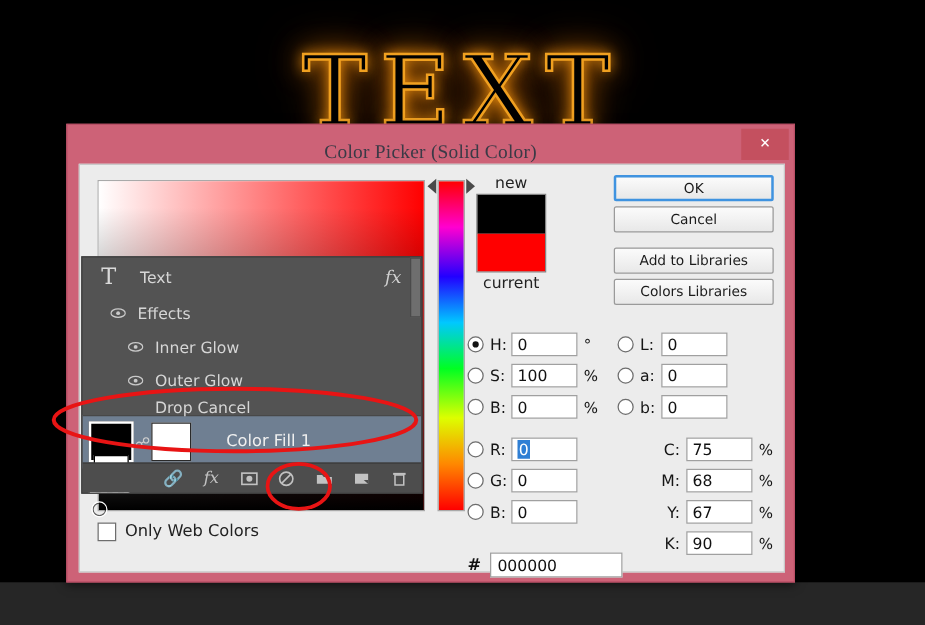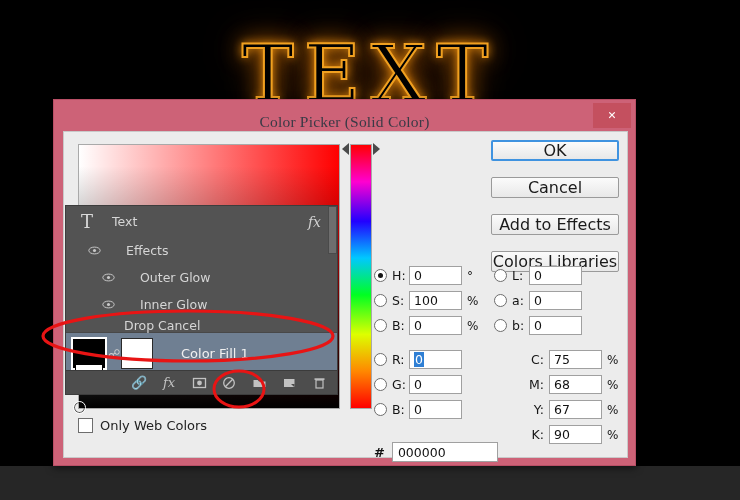--- a/index.html
+++ b/index.html
@@ -105,24 +105,24 @@
   #preview-box{
     width:56px; height:63px; margin:2px auto 0;
     border:1px solid #848484;
   }
   #preview-new{ height:50%; background:#000; }
   #preview-cur{ height:50%; background:#ff0000; }
 
   
   #btn-col{ position:absolute; left:427px; top:8px; width:128px; }
   .dlg-btn{
-    width:128px; height:21px; margin-bottom:16px;
+    width:128px; height:21px; margin-bottom:4px;
     background:linear-gradient(#fbfbfb,#e8e8e8);
     border:1px solid #9a9a9a; border-radius:2px;
-    font-size:16px; color:#1a1a1a; cursor:pointer;
+    font-size:11px; color:#1a1a1a; cursor:pointer;
     display:flex; align-items:center; justify-content:center;
   }
   .dlg-btn.primary{ border:2px solid #3f93e0; }
   #btn-swatches{ margin-top:12px; }
 
   
   #numbers{ position:absolute; left:310px; top:131px; width:255px; }
   .nrow{ display:flex; align-items:center; height:25px; }
   .radio{
     width:13px; height:13px; border-radius:50%;
@@ -181,21 +181,21 @@
     font-family:"DejaVu Serif","Liberation Serif",serif;
     font-style:italic; font-size:14px; color:#d0d0d0;
   }
   .eye{
     width:13px; height:13px; flex:none;
     display:flex; align-items:center; justify-content:center;
   }
   .eye svg{ width:13px; height:9px; }
   .indent1{ padding-left:22px; }
   .indent2{ padding-left:36px; }
-  .efxname{ margin-left:25px; }
+  .efxname{ margin-left:9px; }
 
   #row-fill{
     background:#6f7f92; height:43px; padding-left:5px;
     border-top:1px solid #484848; border-bottom:1px solid #484848;
   }
   .thumb-sel{
     width:36px; height:33px; background:#000;
     border:2px solid #fff; position:relative; flex:none;
   }
   .thumb-sel::after{
@@ -267,25 +267,33 @@
 
     <div class="hue-arrow" id="hue-arrow-l"></div>
     <div id="hue-slider"></div>
     <div class="hue-arrow" id="hue-arrow-r"></div>
 
     <div id="webcolors-row">
       <div id="webcolors-box"></div>
       <span id="webcolors-label">Only Web Colors</span>
     </div>
 
+    <div id="preview-wrap">
+      <div class="preview-cap">new</div>
+      <div id="preview-box">
+        <div id="preview-new"></div>
+        <div id="preview-cur"></div>
+      </div>
+      <div class="preview-cap">current</div>
+    </div>
 
     <div id="btn-col">
       <div class="dlg-btn primary">OK</div>
       <div class="dlg-btn">Cancel</div>
-      <div class="dlg-btn" id="btn-swatches">Add to Effects</div>
+      <div class="dlg-btn" id="btn-swatches">Add to Libraries</div>
       <div class="dlg-btn">Colors Libraries</div>
     </div>
 
     <div id="numbers">
 
       <div class="nrow">
         <div class="grp-left">
           <div class="radio on"></div>
           <span class="nlabel">H:</span>
           <div class="nfield">0</div>
@@ -405,31 +413,31 @@
     <span class="efxname">Effects</span>
   </div>
 
   <div class="lrow indent2">
     <span class="eye">
       <svg viewBox="0 0 16 10">
           <ellipse cx="8" cy="5" rx="7" ry="4.2" fill="none" stroke="#c9c9c9" stroke-width="1.2"></ellipse>
           <circle cx="8" cy="5" r="1.9" fill="#c9c9c9"></circle>
         </svg>
     </span>
-    <span class="efxname">Outer Glow</span>
+    <span class="efxname">Inner Glow</span>
   </div>
 
   <div class="lrow indent2">
     <span class="eye">
       <svg viewBox="0 0 16 10">
           <ellipse cx="8" cy="5" rx="7" ry="4.2" fill="none" stroke="#c9c9c9" stroke-width="1.2"></ellipse>
           <circle cx="8" cy="5" r="1.9" fill="#c9c9c9"></circle>
         </svg>
     </span>
-    <span class="efxname">Inner Glow</span>
+    <span class="efxname">Outer Glow</span>
   </div>
 
   <div class="lrow indent2" style="height:14px">
     <span class="efxname" style="margin-left:22px">Drop Cancel</span>
   </div>
 
   <div class="lrow" id="row-fill">
     <span class="thumb-sel"></span>
     <span class="chain">☍</span>
     <span class="thumb-mask"></span>

